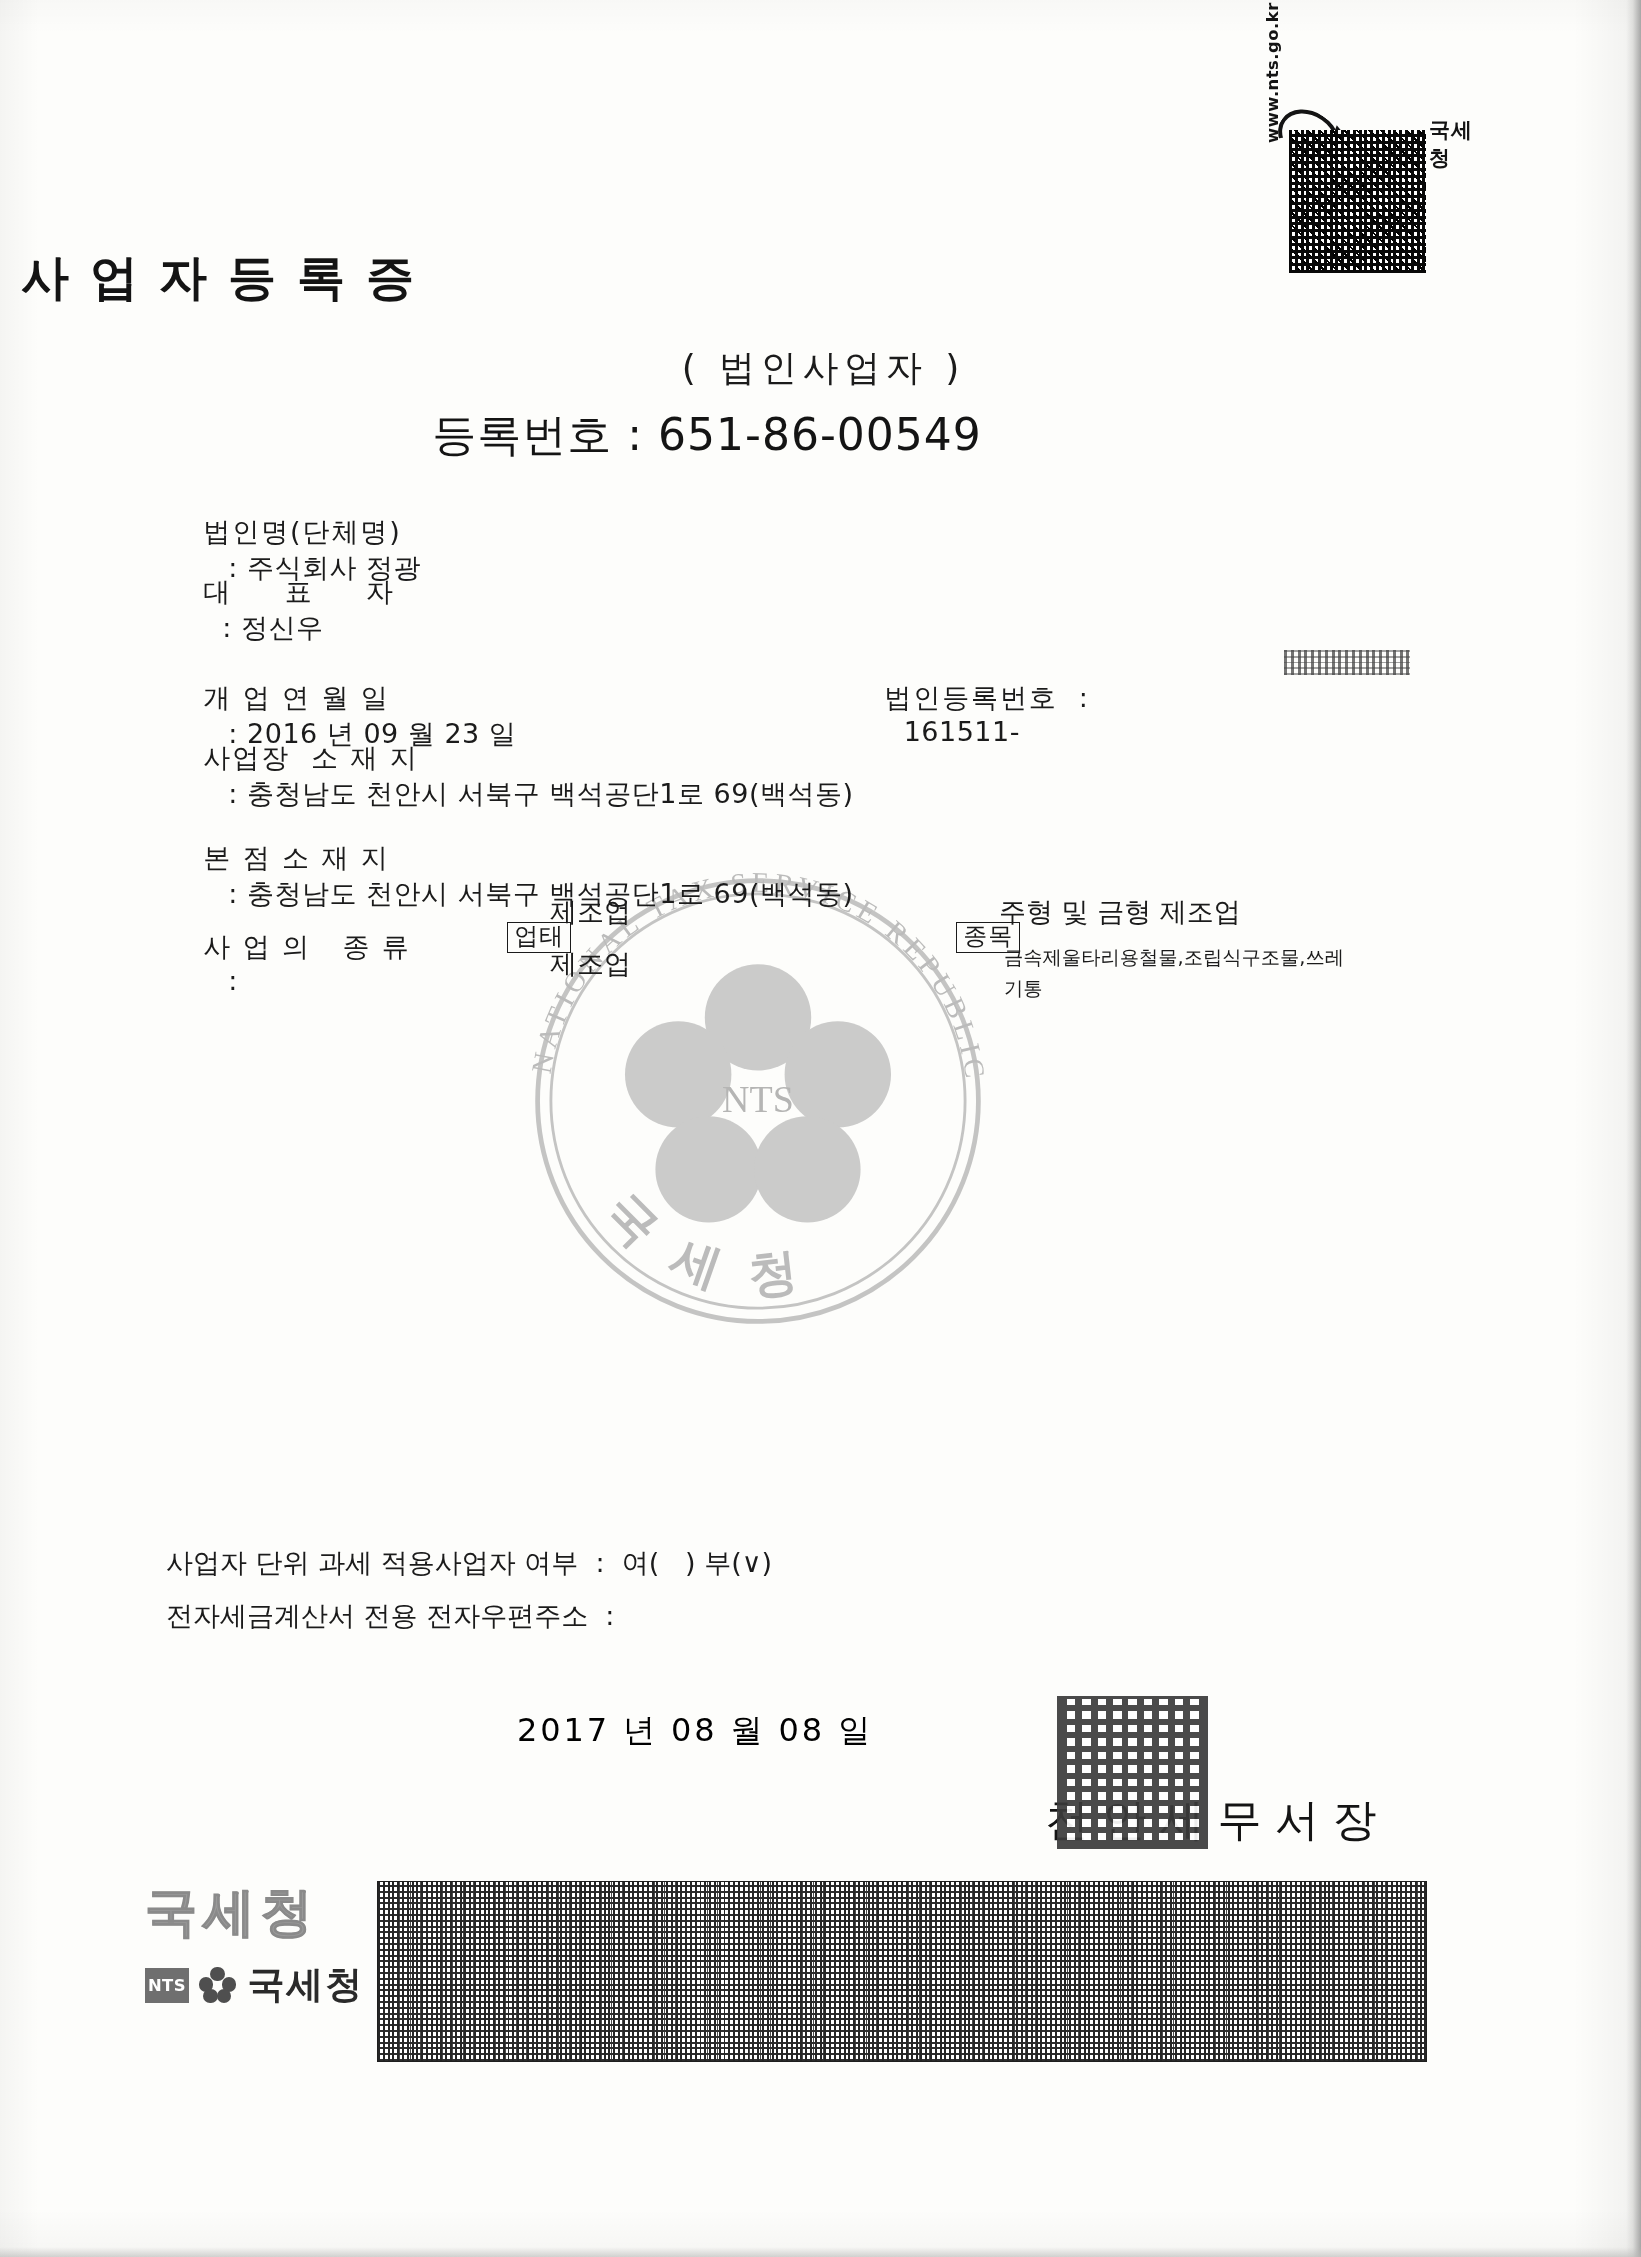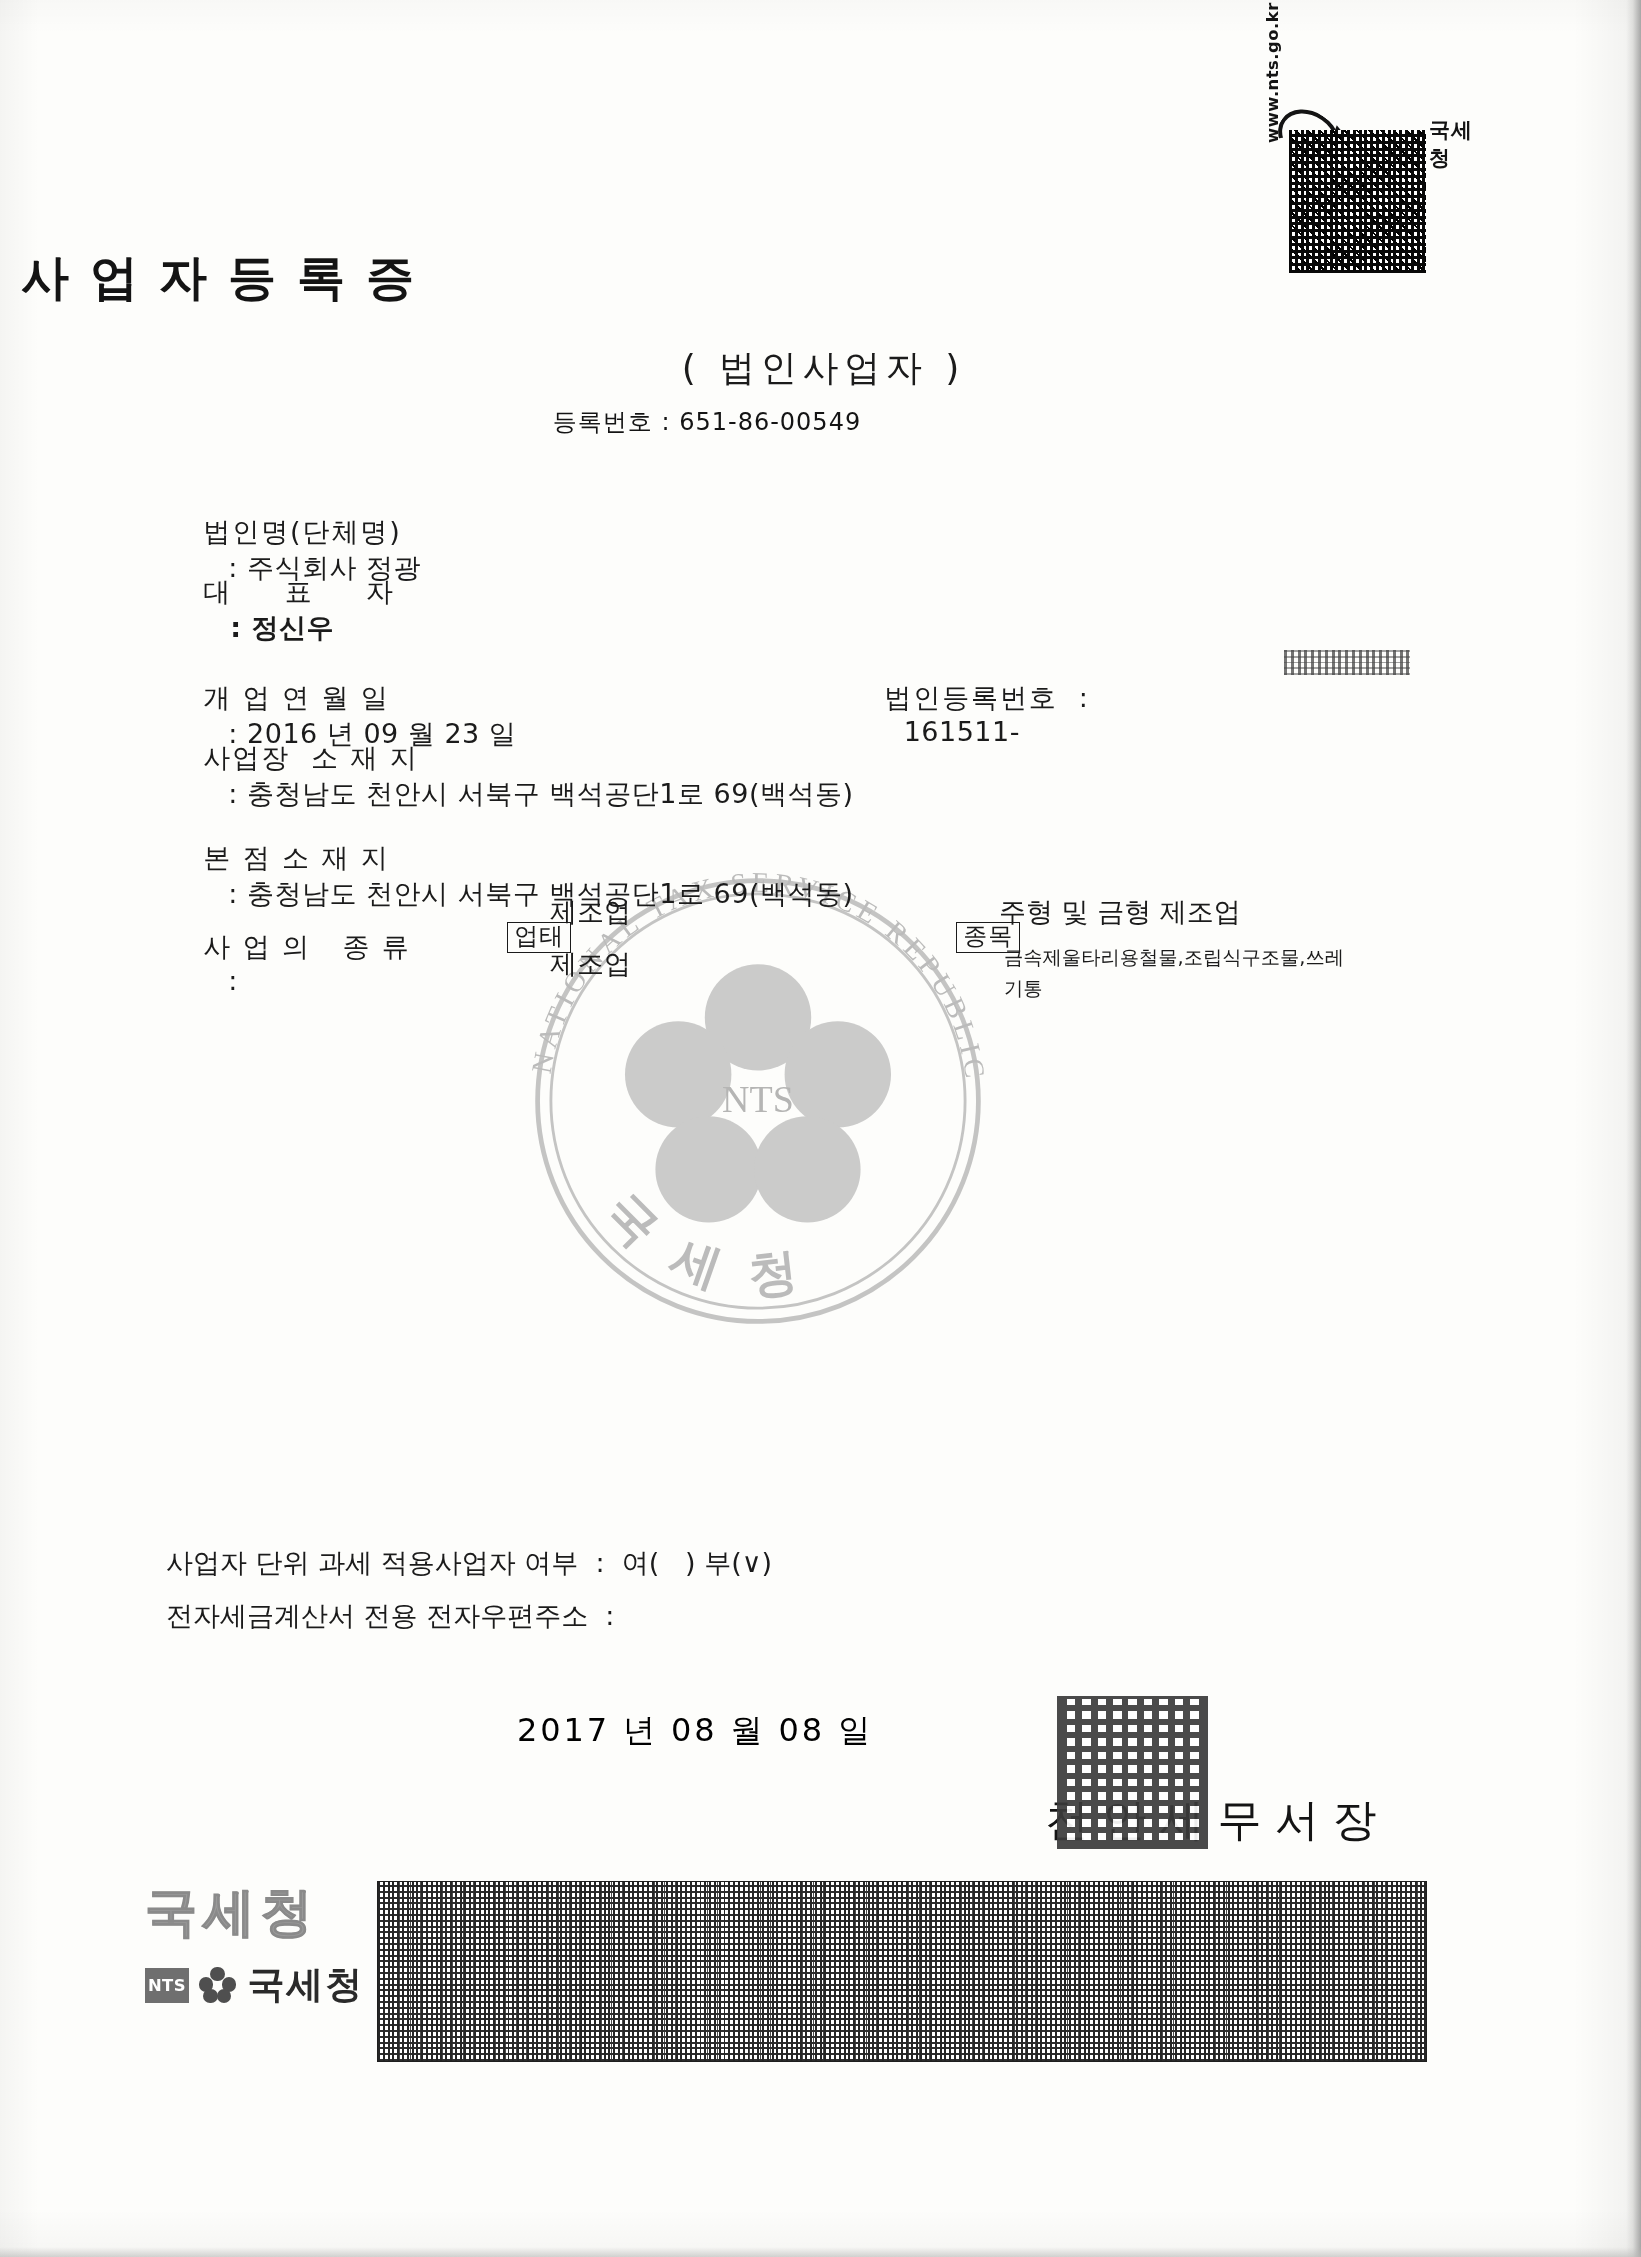--- a/index.html
+++ b/index.html
@@ -68,21 +68,21 @@
     text-align: center;
     font-size: 36px;
     letter-spacing: 5.8px;
     text-indent: 5.8px;
     color: #1b1b1b;
   }
   #regno {
     left: 0; top: 406px;
     width: 1414px;
     text-align: center;
-    font-size: 24px;
+    font-size: 44px;
     letter-spacing: 1px;
     color: #141414;
   }
 
   
   .row {
     position: absolute;
     font-size: 27px;
     color: #1b1b1b;
     white-space: pre;
@@ -321,21 +321,21 @@
     <text x="300" y="312" text-anchor="middle" font-size="40" fill="#6f6f6f" font-family="'Liberation Serif', serif">NTS</text>
   </svg>
 
   <div class="row" style="left:169px; top:483px;">
     <span class="lbl">법인명(단체명)</span>
     <span class="val" style="margin-left:25px;">: 주식회사 정광</span>
   </div>
 
   <div class="row" style="left:169px; top:543px;">
     <span class="lbl">대     표     자</span>
-    <span class="val" style="margin-left:27px;font-weight:bold;">: 정신우</span>
+    <span class="val" style="margin-left:19px;">: 정신우</span>
   </div>
 
   <div class="row" style="left:169px; top:649px;">
     <span class="lbl">개 업 연 월 일</span>
     <span class="val" style="margin-left:25px;">: 2016 년 09 월 23 일</span>
   </div>
 
   <div class="row" style="left:850px; top:649px;">
     <span class="lbl">법인등록번호  :</span>
     <span class="val" style="margin-left:19.3px;">161511-</span>

